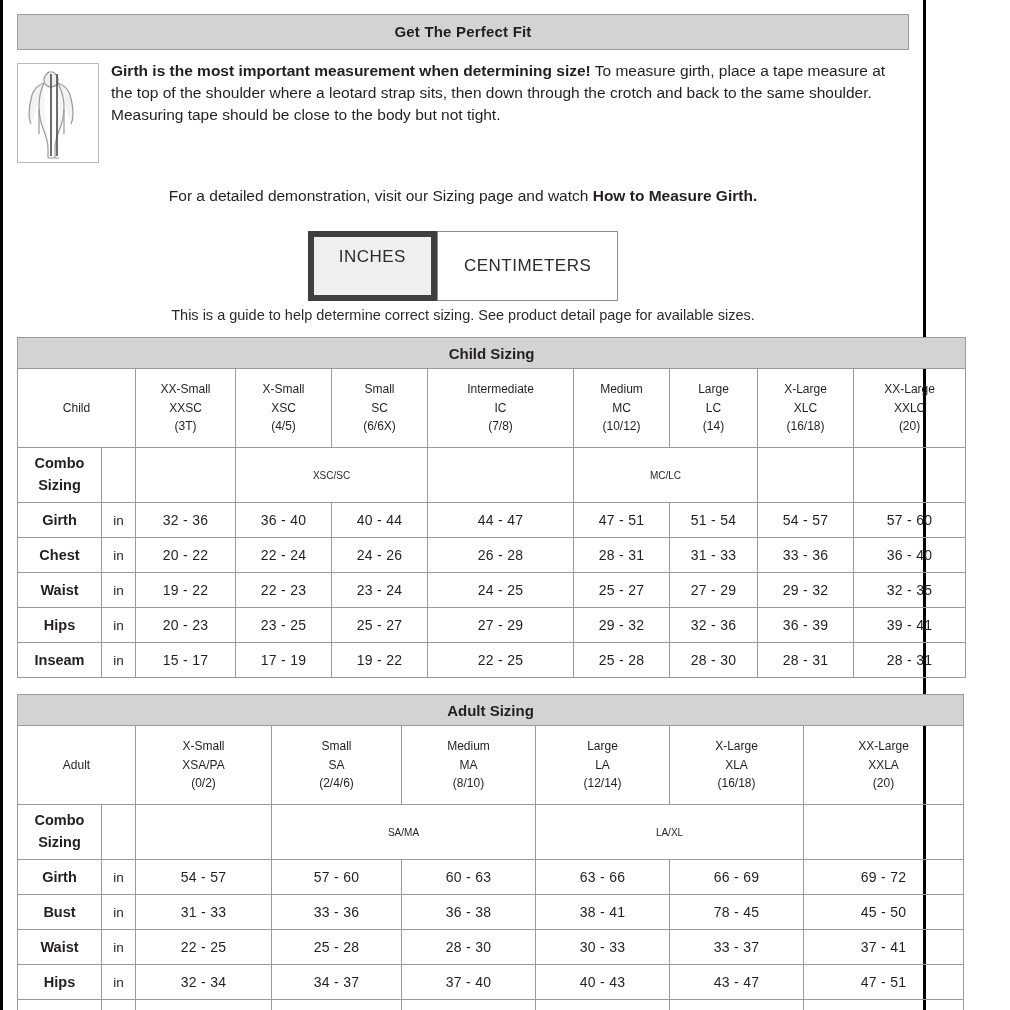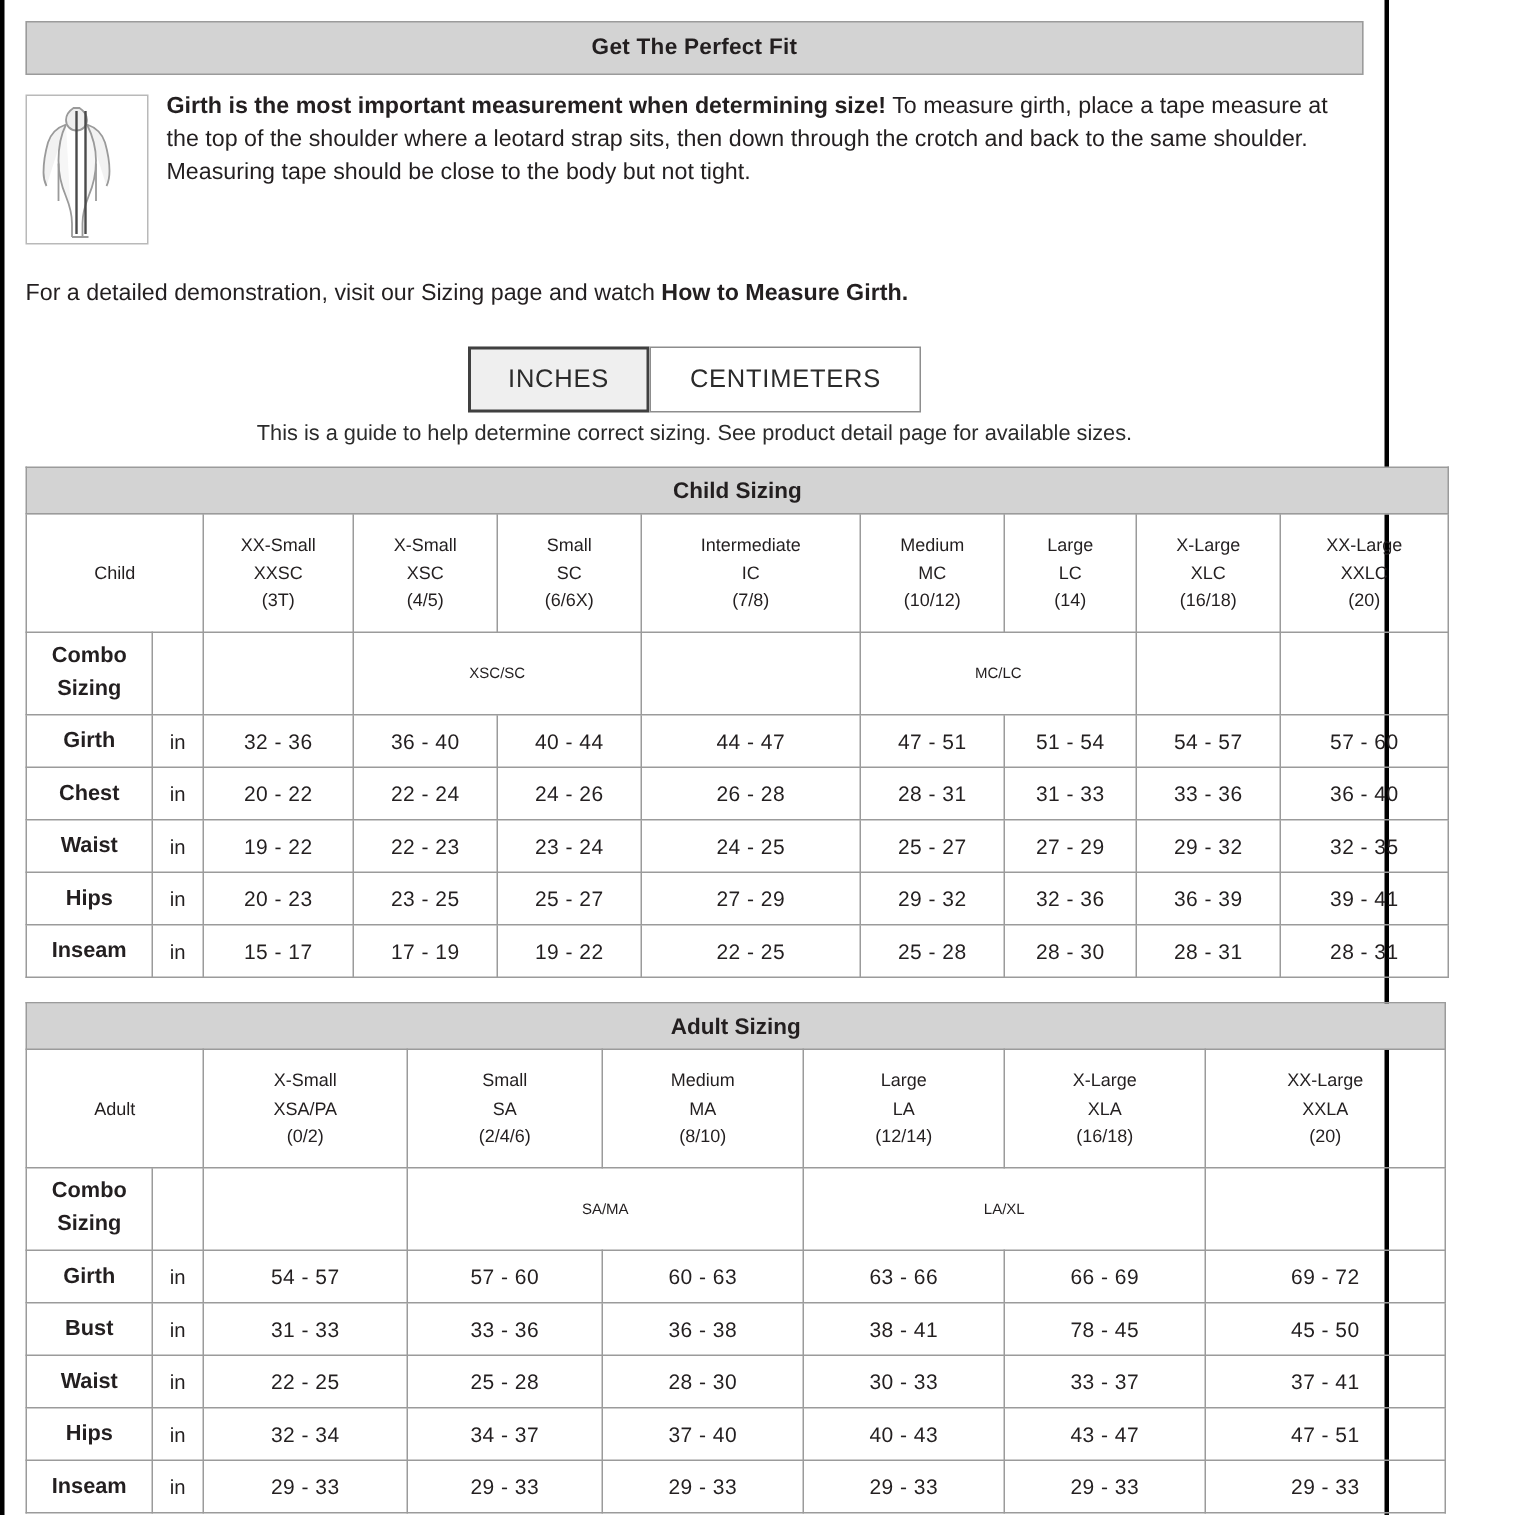--- a/index.html
+++ b/index.html
@@ -55,43 +55,43 @@
   }
   .figure svg { display:block; }
   .intro-text {
     flex: 1 1 auto;
     font-size: 15.5px;
     line-height: 1.42;
     padding-right: 6px;
   }
   .intro-text b { font-weight: bold; }
   .demo-line {
-    text-align: left;
+    text-align: center;
     font-size: 15.5px;
     margin-top: 24px;
   }
   .demo-line b { font-weight: bold; }
 
   
   .units {
     display: flex;
     justify-content: center;
     margin-top: 26px;
   }
   .unit-btn {
     border: 1px solid #8d8d8d;
-    padding: 11px 26px;
+    padding: 24px 26px;
     font-size: 17px;
     color: #2b2b2b;
     background: #fff;
     letter-spacing: .5px;
   }
   .unit-btn.active {
     background: #efefef;
-    border: 2px solid #404040;
+    border: 6px solid #404040;
     padding: 10px 25px;
     font-weight: normal;
   }
   .guide-note {
     text-align: center;
     font-size: 14.5px;
     margin-top: 6px;
     margin-bottom: 14px;
     color: #2b2b2b;
   }

